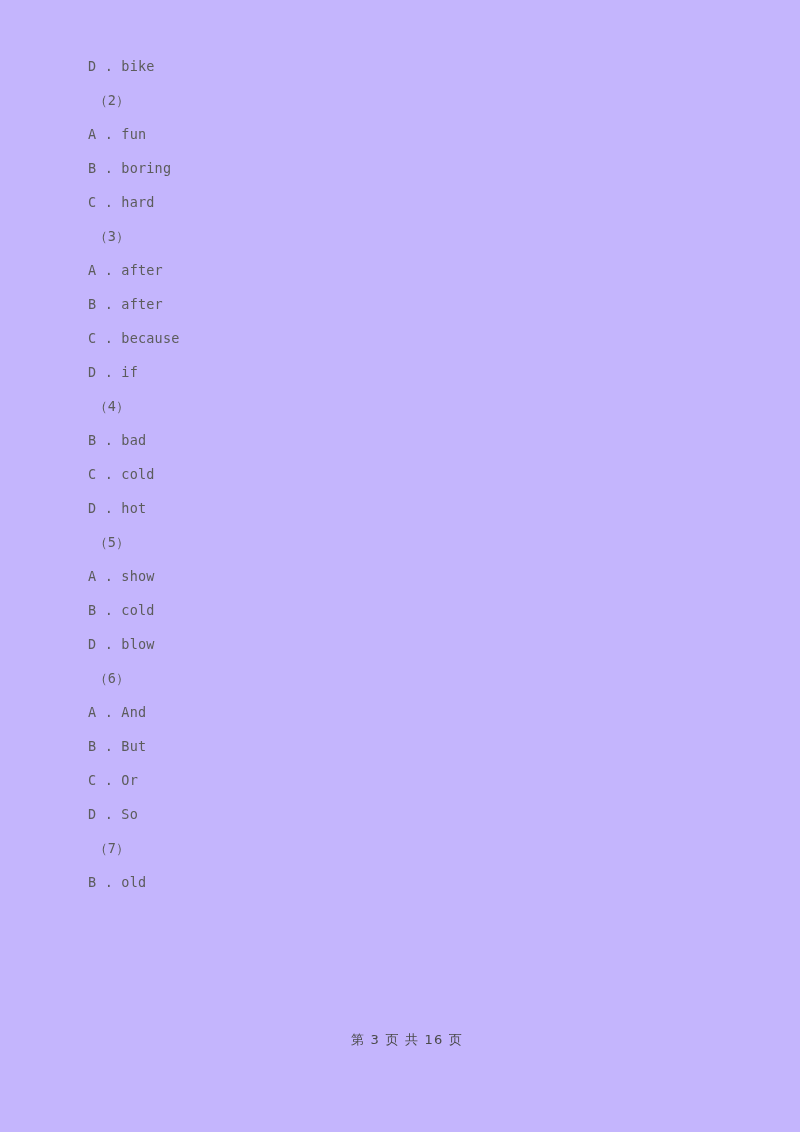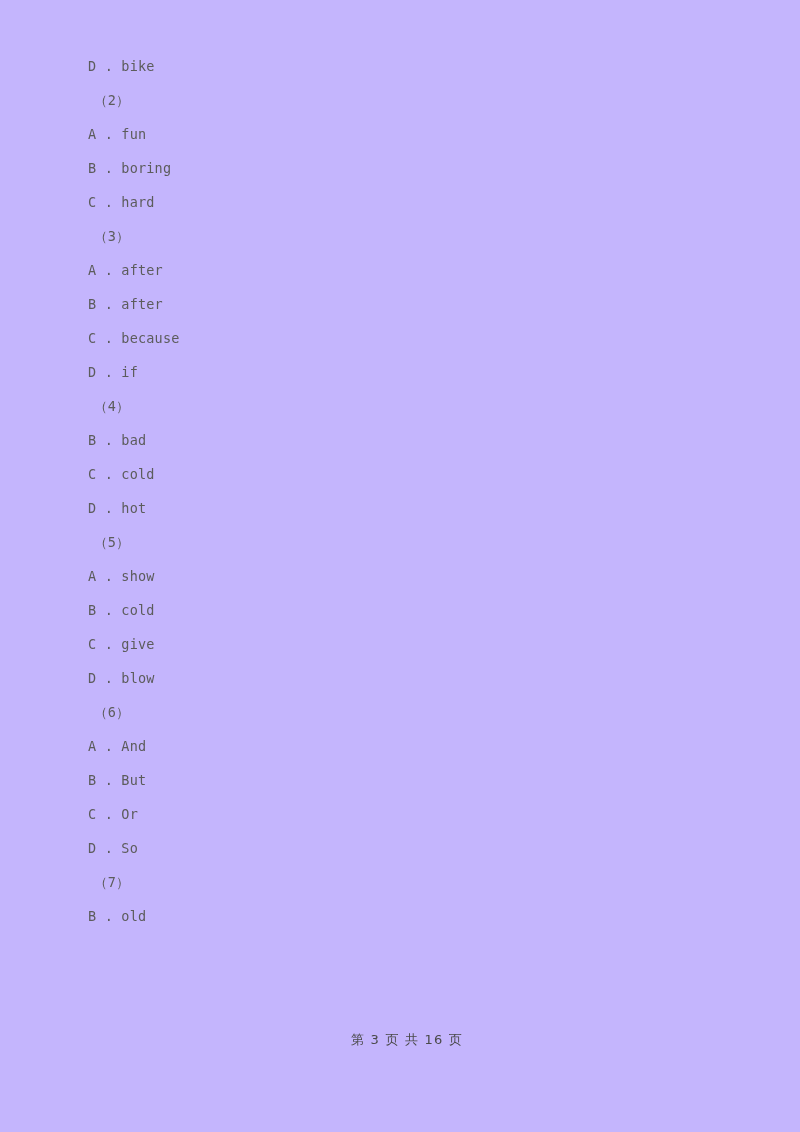--- a/index.html
+++ b/index.html
@@ -86,21 +86,20 @@
       <div class="line option"><span class="opt-letter">B</span><span class="opt-sep"> . </span><span class="opt-text">after</span></div>
       <div class="line option"><span class="opt-letter">C</span><span class="opt-sep"> . </span><span class="opt-text">because</span></div>
       <div class="line option"><span class="opt-letter">D</span><span class="opt-sep"> . </span><span class="opt-text">if</span></div>
       <div class="line group">（4）</div>
       <div class="line option"><span class="opt-letter">B</span><span class="opt-sep"> . </span><span class="opt-text">bad</span></div>
       <div class="line option"><span class="opt-letter">C</span><span class="opt-sep"> . </span><span class="opt-text">cold</span></div>
       <div class="line option"><span class="opt-letter">D</span><span class="opt-sep"> . </span><span class="opt-text">hot</span></div>
       <div class="line group">（5）</div>
       <div class="line option"><span class="opt-letter">A</span><span class="opt-sep"> . </span><span class="opt-text">show</span></div>
       <div class="line option"><span class="opt-letter">B</span><span class="opt-sep"> . </span><span class="opt-text">cold</span></div>
-      <div class="line option"><span class="opt-letter">C</span><span class="opt-sep"> . </span><span class="opt-text">give</span></div>
       <div class="line option"><span class="opt-letter">D</span><span class="opt-sep"> . </span><span class="opt-text">blow</span></div>
       <div class="line group">（6）</div>
       <div class="line option"><span class="opt-letter">A</span><span class="opt-sep"> . </span><span class="opt-text">And</span></div>
       <div class="line option"><span class="opt-letter">B</span><span class="opt-sep"> . </span><span class="opt-text">But</span></div>
       <div class="line option"><span class="opt-letter">C</span><span class="opt-sep"> . </span><span class="opt-text">Or</span></div>
       <div class="line option"><span class="opt-letter">D</span><span class="opt-sep"> . </span><span class="opt-text">So</span></div>
       <div class="line group">（7）</div>
       <div class="line option"><span class="opt-letter">B</span><span class="opt-sep"> . </span><span class="opt-text">old</span></div>
     </div>
 

